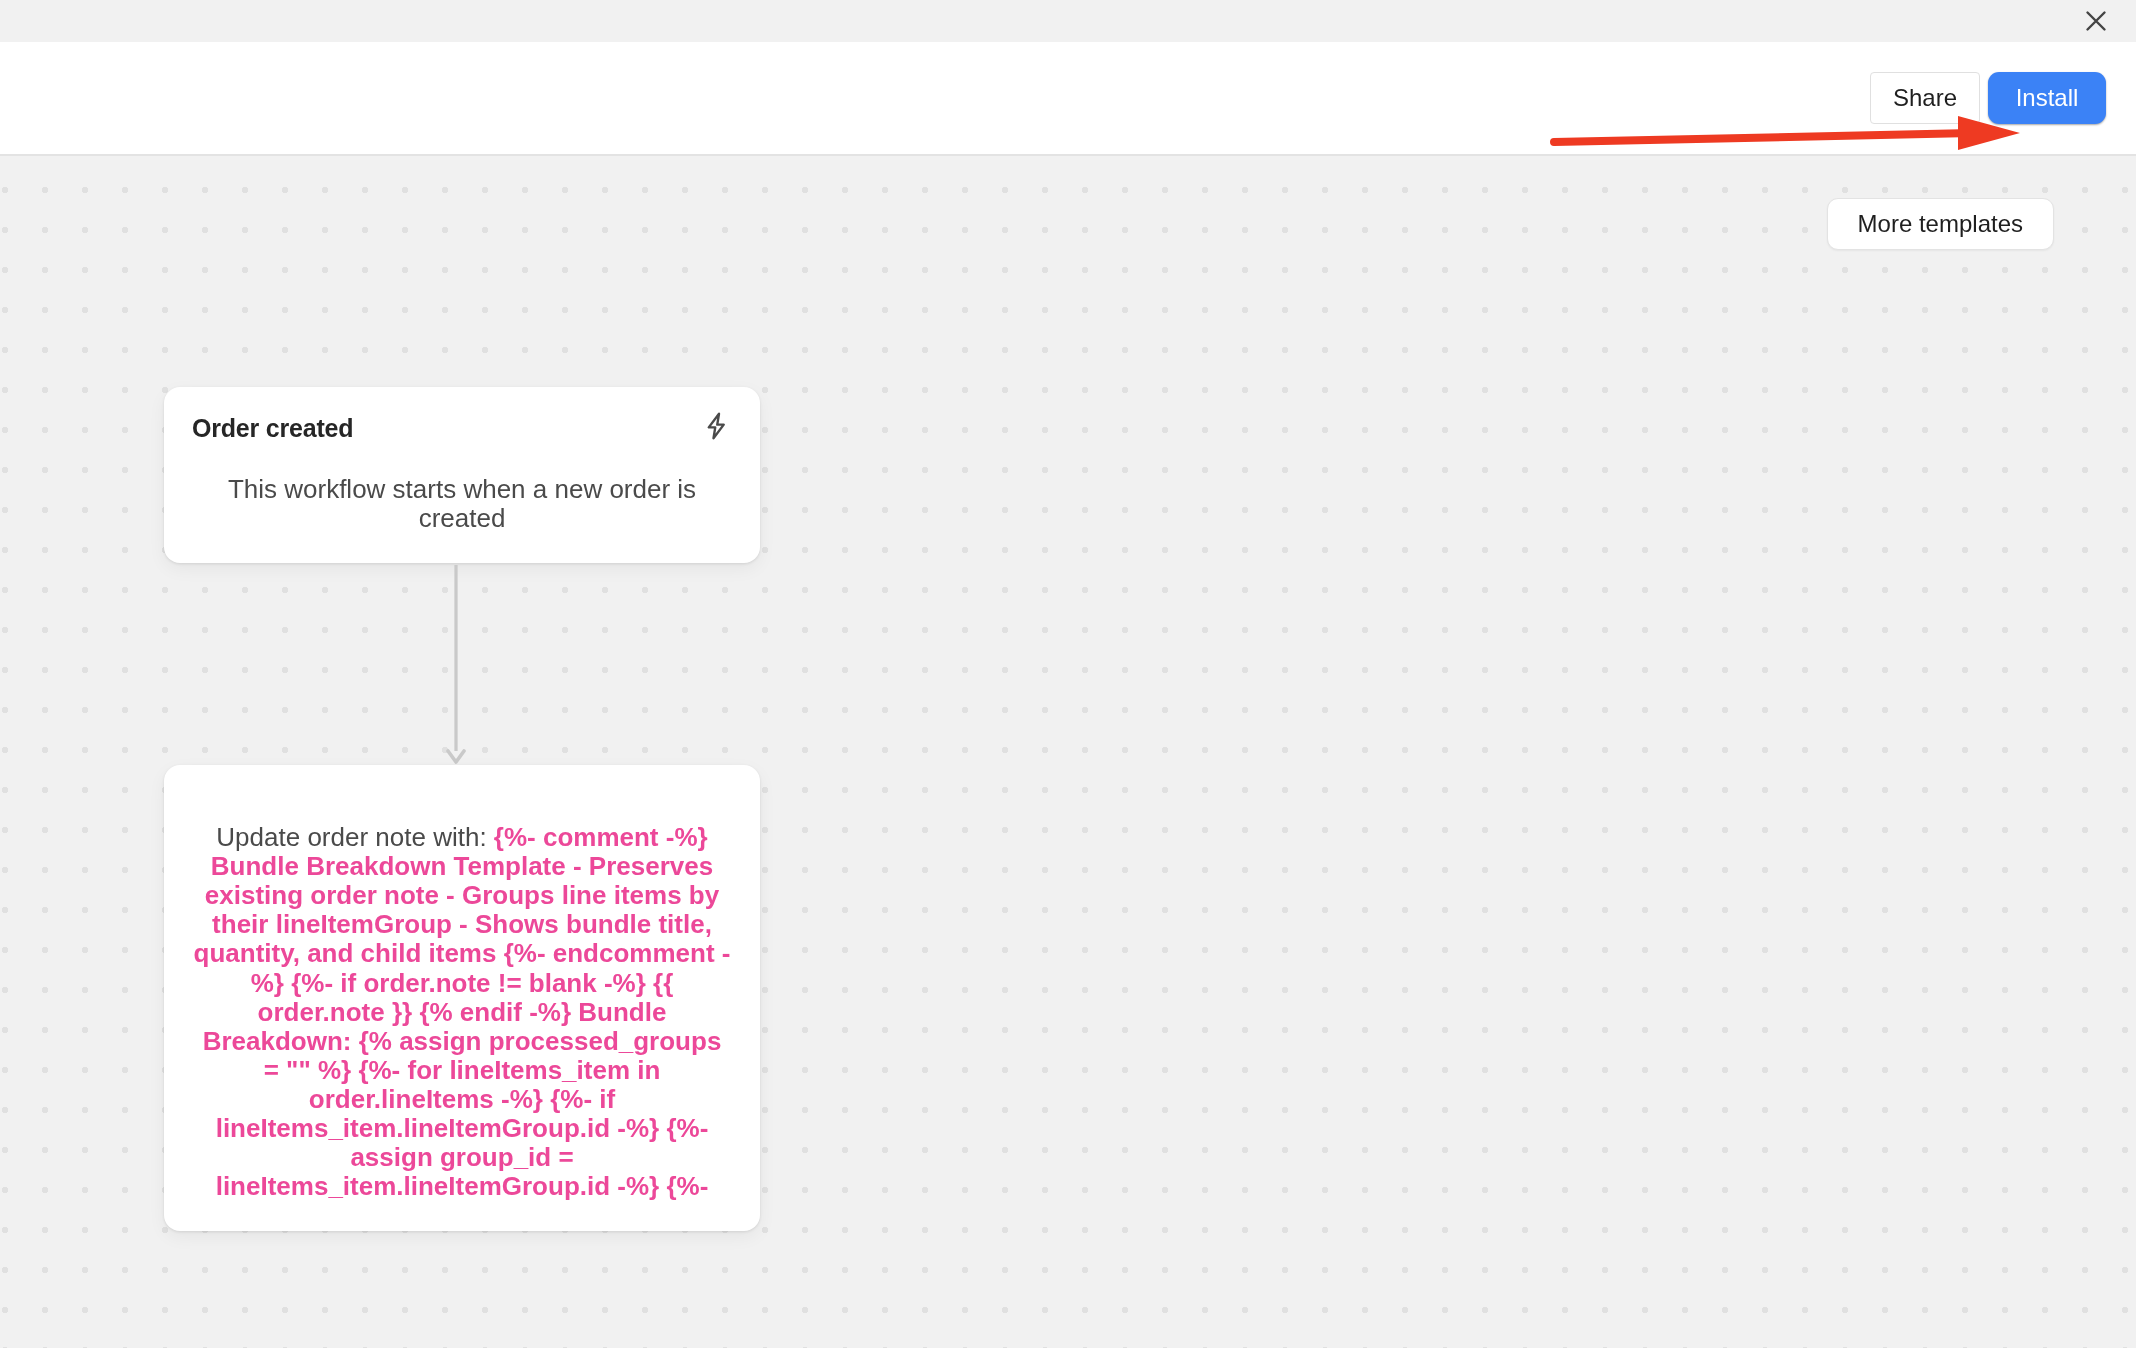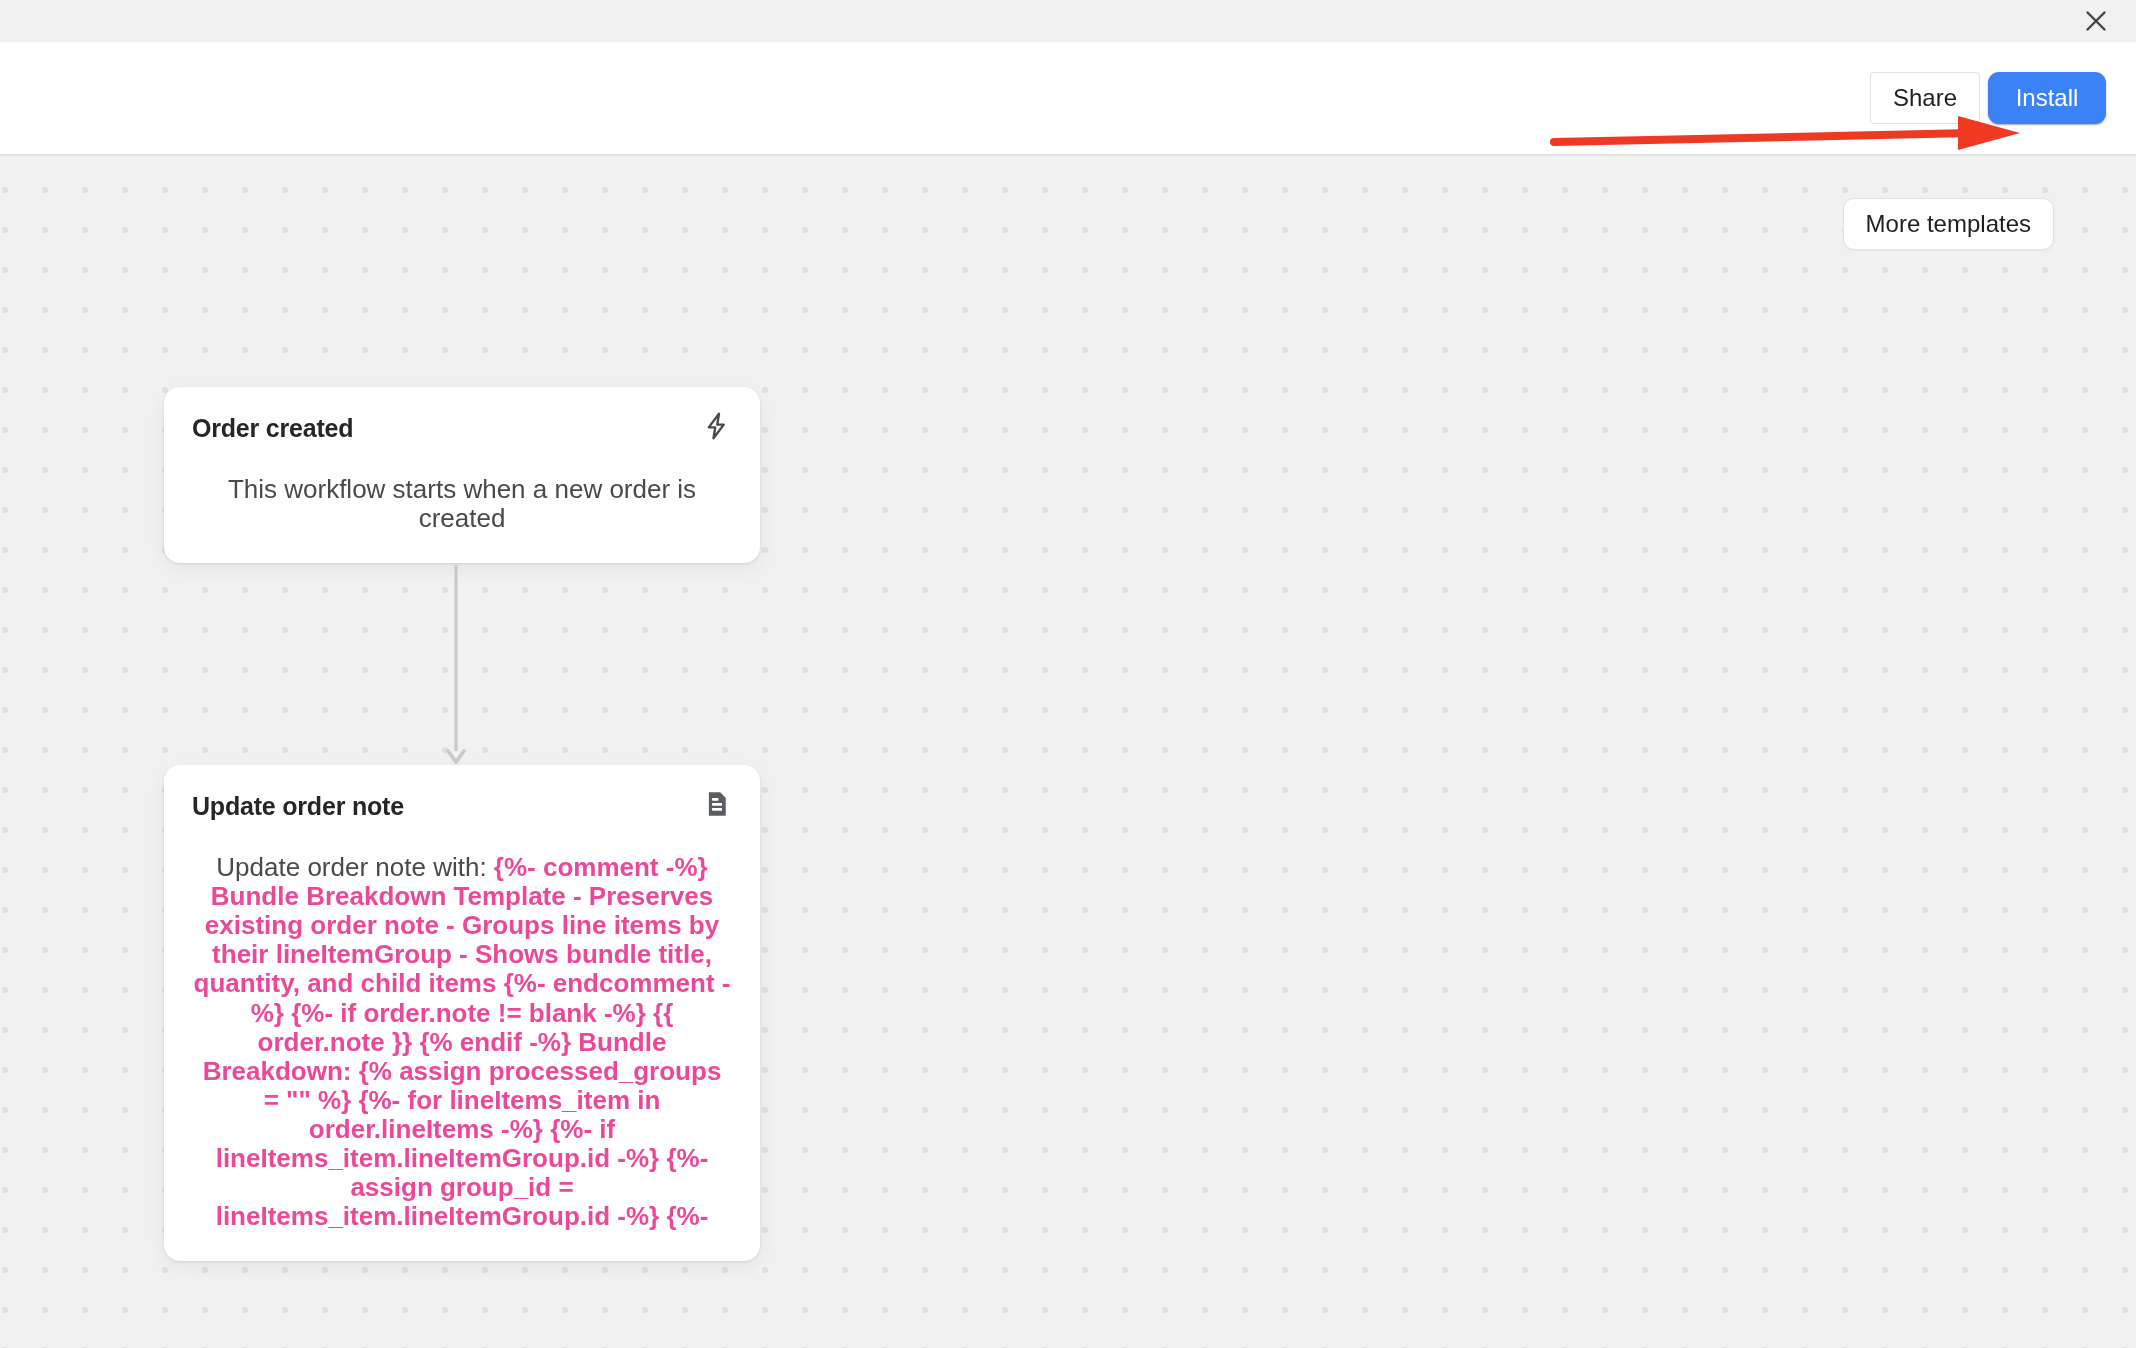--- a/index.html
+++ b/index.html
@@ -115,21 +115,21 @@
     background-size: 40px 40px;
     background-position: 25px 14px;
     overflow: hidden;
   }
 
   .btn-more-templates {
     position: absolute;
     right: 82px;
     top: 42px;
     height: 52px;
-    padding: 0 22px;
+    padding: 0 30px;
     border-radius: 11px;
     border: 1.5px solid #e3e3e3;
     background: #ffffff;
     color: #1f1f1f;
     font-family: "Liberation Sans", sans-serif;
     font-size: 24px;
     font-weight: 400;
     cursor: pointer;
     display: flex;
     align-items: center;
@@ -237,29 +237,20 @@
       </div>
       <div class="node-body">This workflow starts when a new order is created</div>
     </div>
 
     <svg class="connector" viewBox="0 0 24 208">
       <path d="M12 0 V 186" stroke="#c9c9c9" stroke-width="3.2" fill="none"></path>
       <path d="M4 186 L12 197 L20 186" stroke="#c9c9c9" stroke-width="3.6" fill="none" stroke-linecap="round" stroke-linejoin="round"></path>
     </svg>
 
     <div class="node node-action">
-      <div class="node-head">
-        <div class="node-title">Update order note</div>
-        <svg class="node-icon" width="30" height="30" viewBox="0 0 24 24">
-          <path d="M5.5 2.6 h9.1 L19 7.1 V21.4 H5.5 Z" fill="#5a5e63"></path>
-          <rect x="8" y="7.2" width="5.2" height="2.1" rx="0.5" fill="#ffffff"></rect>
-          <rect x="8" y="11.2" width="8" height="2.1" rx="0.5" fill="#ffffff"></rect>
-          <rect x="8" y="15.2" width="8" height="2.1" rx="0.5" fill="#ffffff"></rect>
-        </svg>
-      </div>
       <div class="node-body">
         <span>Update order note with: </span><span class="liquid">{%- comment -%} Bundle Breakdown Template - Preserves existing order note - Groups line items by their lineItemGroup - Shows bundle title, quantity, and child items {%- endcomment -%} {%- if order.note != blank -%} {{ order.note }}  {% endif -%} Bundle Breakdown: {% assign processed_groups = "" %} {%- for lineItems_item in order.lineItems -%} {%- if lineItems_item.lineItemGroup.id -%} {%- assign group_id = lineItems_item.lineItemGroup.id -%} {%-</span>
       </div>
     </div>
 
   </div>
 
   <svg class="annot-arrow" viewBox="0 0 480 48">
     <path d="M6 30 L424 21" stroke="#ee3a22" stroke-width="8" stroke-linecap="round" fill="none"></path>
     <path d="M410 4 L472 21 L410 38 Z" fill="#ee3a22"></path>

